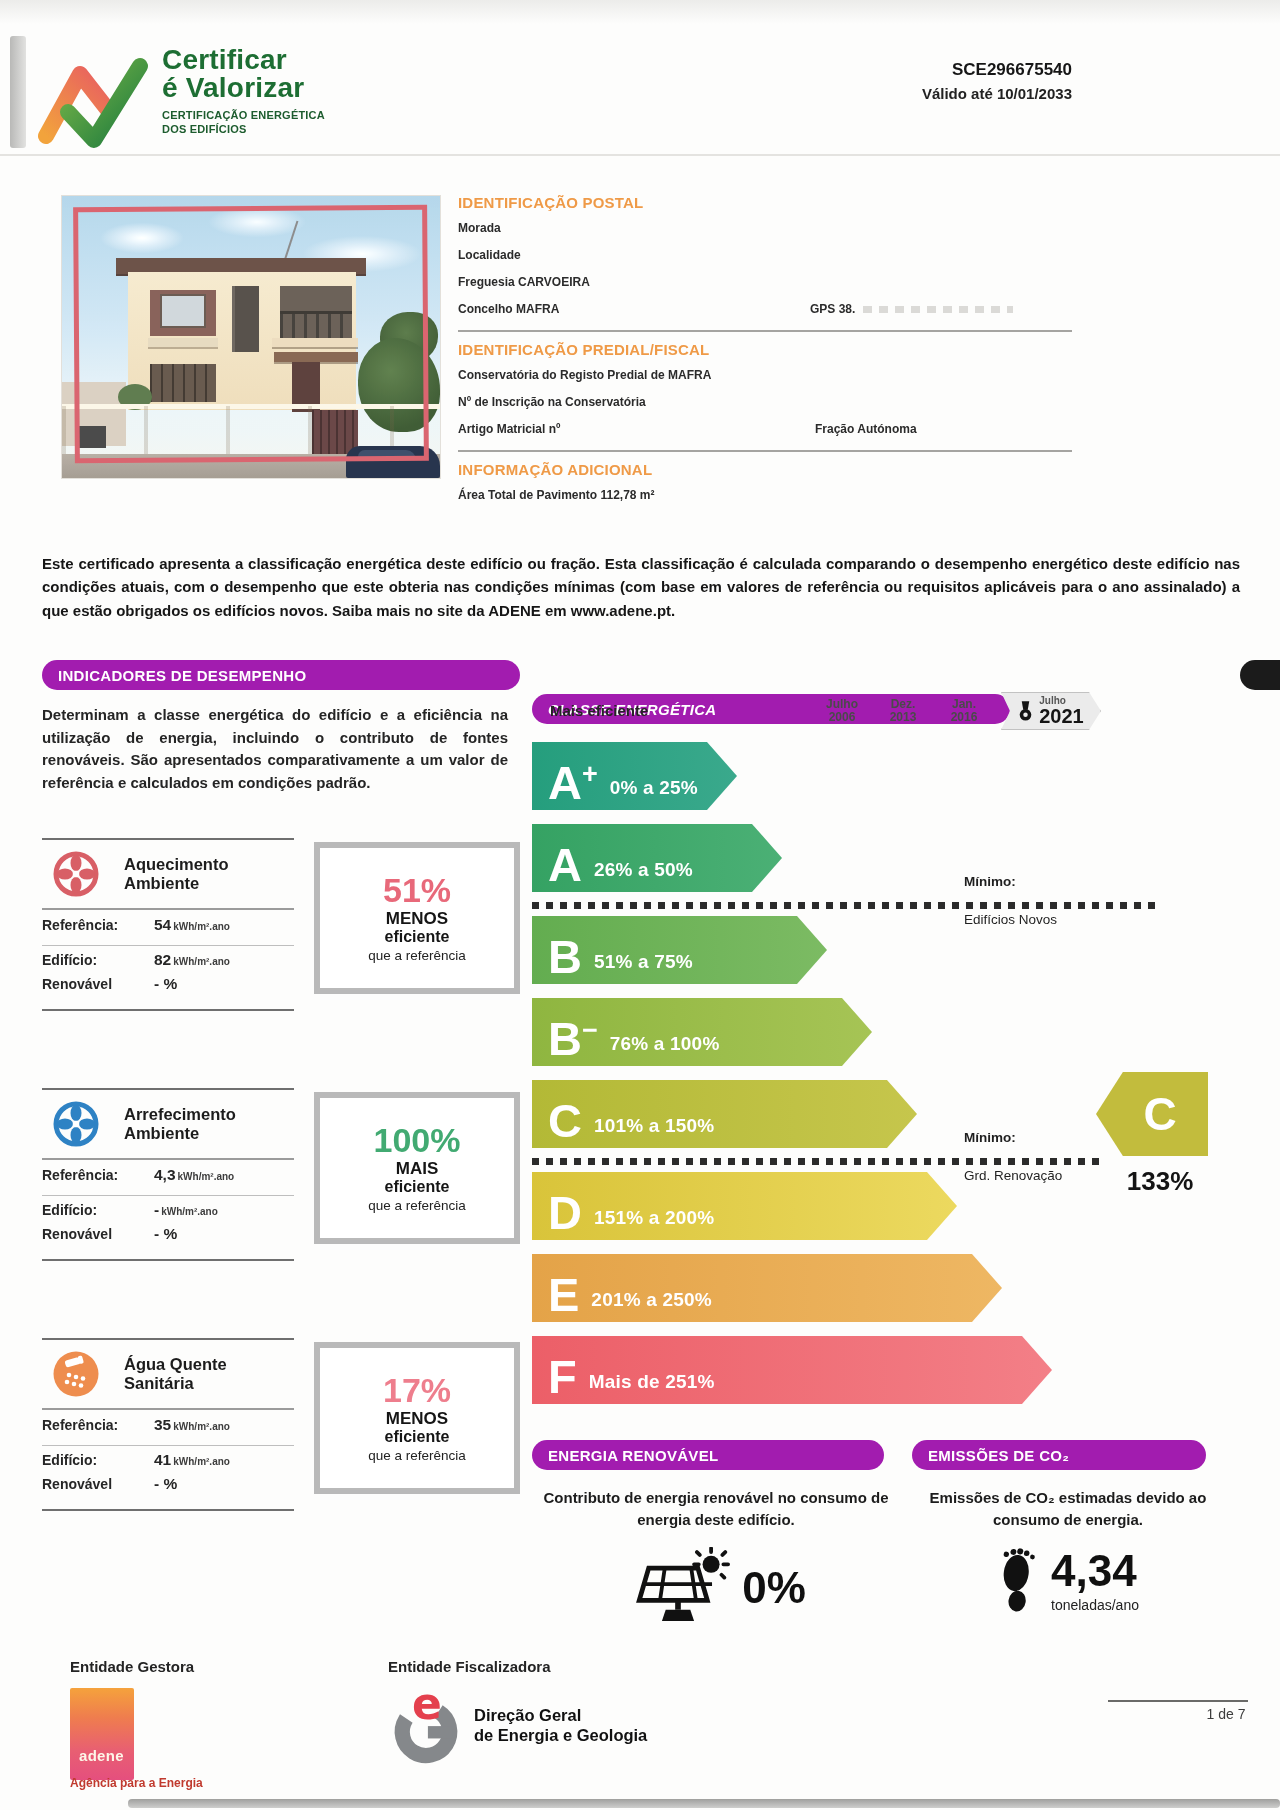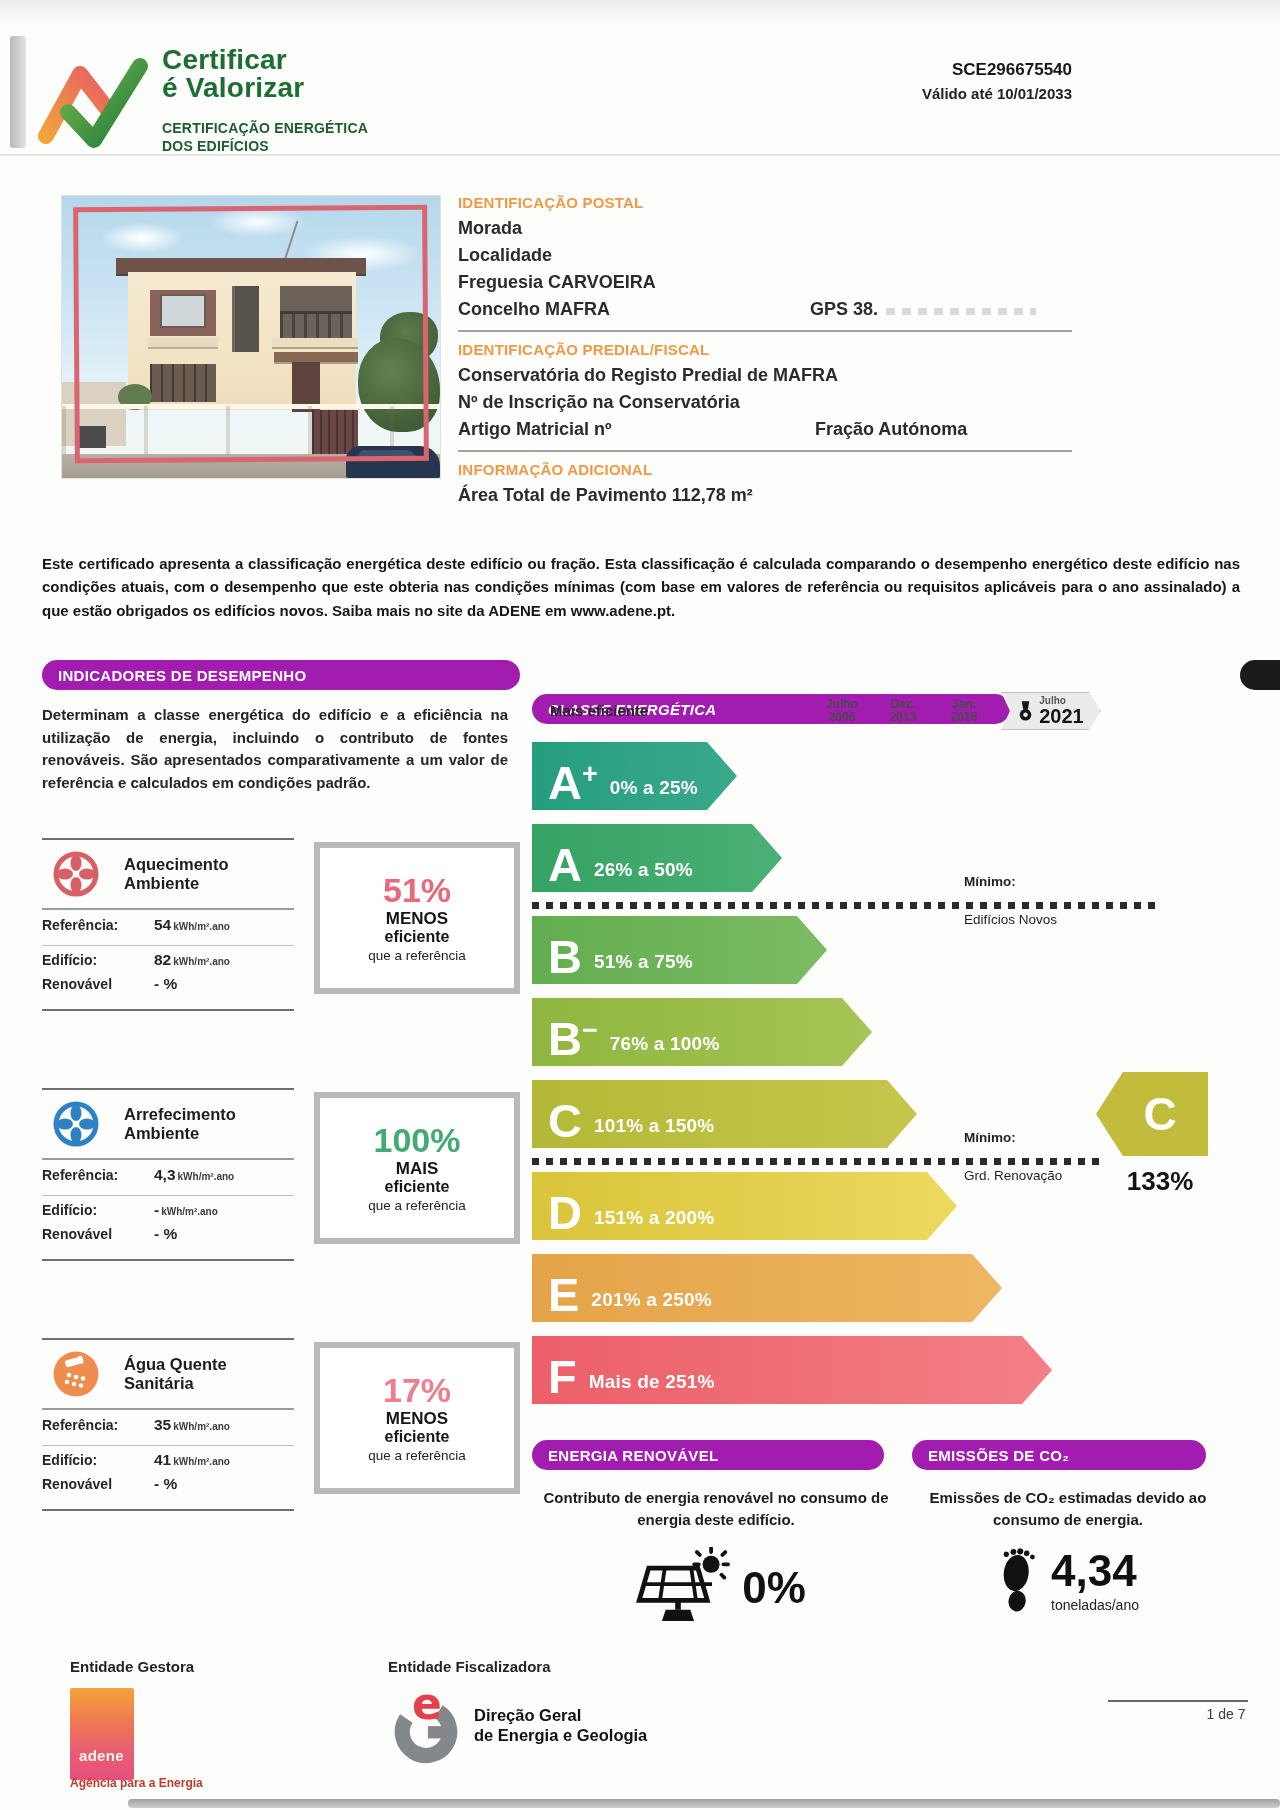--- a/index.html
+++ b/index.html
@@ -12,21 +12,21 @@
   .scan-strip{left:10px;top:36px;width:16px;height:112px;border-radius:3px;
               background:linear-gradient(90deg,#a2a2a0,#d9d9d7);opacity:.75;}
   .bottom-bar{left:128px;top:1799px;width:1152px;height:9px;border-radius:4px;
               background:linear-gradient(180deg,#8f8f8d,#c6c6c4);opacity:.85;}
   .header-rule{left:0;top:154px;width:1280px;height:2px;background:#e4e3e0;}
 
   
   .logo-mark{left:36px;top:42px;}
   .logo-text{left:162px;top:46px;line-height:1.0;}
   .logo-l1,.logo-l2{font-size:28px;font-weight:800;color:#1d6e33;letter-spacing:.2px;}
-  .logo-sub{margin-top:18px;font-size:14px;font-weight:700;color:#1d5c2e;line-height:1.25;letter-spacing:.2px;}
+  .logo-sub{margin-top:7px;font-size:11px;font-weight:700;color:#1d5c2e;line-height:1.25;letter-spacing:.2px;}
   .title-block{left:320px;top:54px;width:580px;text-align:center;}
   .doc-title{font-size:33px;font-weight:800;color:#f09d43;letter-spacing:.3px;}
   .doc-subtitle{margin-top:7px;font-size:19px;font-weight:700;color:#222;}
   .cert-block{left:860px;top:60px;width:212px;text-align:right;}
   .cert-no{font-size:17px;font-weight:800;color:#161616;}
   .cert-valid{margin-top:5px;font-size:15px;font-weight:700;color:#222;}
 
   
   .photo{left:62px;top:196px;width:378px;height:282px;background:#cfe3ef;box-shadow:0 0 0 1px #e3e0da;}
   .scene{position:absolute;inset:0;filter:saturate(.88) brightness(1.02);}
@@ -64,21 +64,21 @@
         background-image:repeating-linear-gradient(90deg,rgba(0,0,0,.3) 0 2px,rgba(0,0,0,0) 2px 8px);}
   .elec-box{left:16px;top:230px;width:28px;height:22px;background:#4a4a4a;}
   .ground{left:0;top:258px;width:378px;height:24px;background:linear-gradient(180deg,#b5aca0,#a49b8f);}
   .car{left:284px;top:250px;width:94px;height:32px;background:#263450;border-radius:14px 20px 2px 2px;}
   .car-roof{left:12px;top:4px;width:58px;height:10px;background:#3c4f6e;border-radius:8px 12px 0 0;}
   .red-frame{left:12px;top:10px;right:12px;bottom:16px;border:5px solid #e2606c;transform:rotate(-.4deg);z-index:5;}
 
   
   .id-col{left:458px;top:194px;width:614px;}
   .sec-head{color:#ef9a47;font-weight:800;font-size:15px;letter-spacing:.2px;margin-bottom:4px;}
-  .id-line{position:relative;font-size:18px;font-weight:700;color:#2b2b2b;height:27px;line-height:27px;}
+  .id-line{position:relative;font-size:12px;font-weight:700;color:#2b2b2b;height:27px;line-height:27px;}
   .id-right{position:absolute;left:352px;top:0;}
   .id-right2{position:absolute;left:357px;top:0;}
   .gps-redact{display:inline-block;width:150px;height:7px;margin-left:8px;opacity:.5;
       background:repeating-linear-gradient(90deg,#b9b7b2 0 9px,rgba(0,0,0,0) 9px 16px);}
   .id-hr{height:2px;background:#8f8d89;margin:7px 0 9px 0;opacity:.8;}
 
   
   .intro{left:42px;top:552px;width:1198px;font-size:15px;font-weight:700;line-height:1.55;
          color:#161616;text-align:justify;}
 

